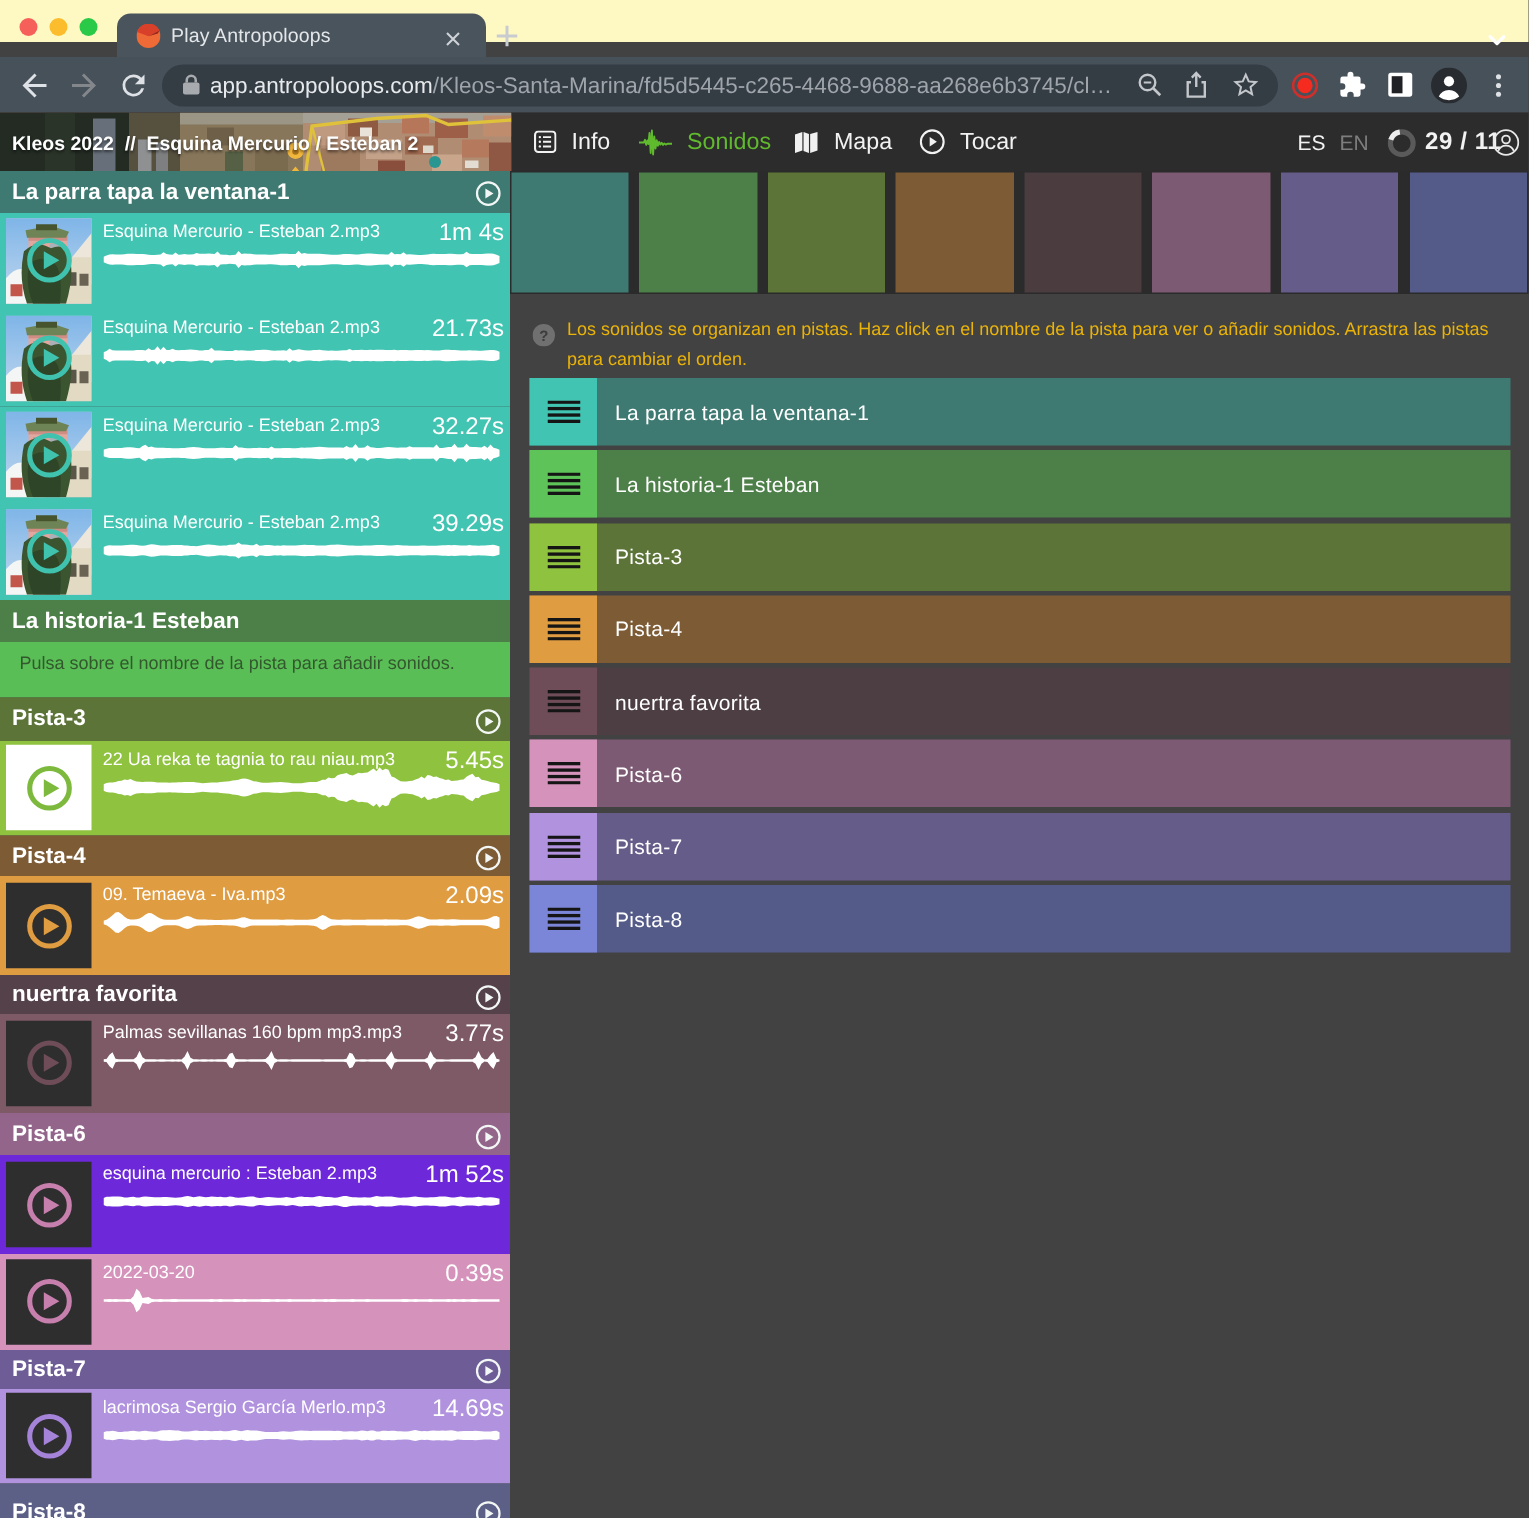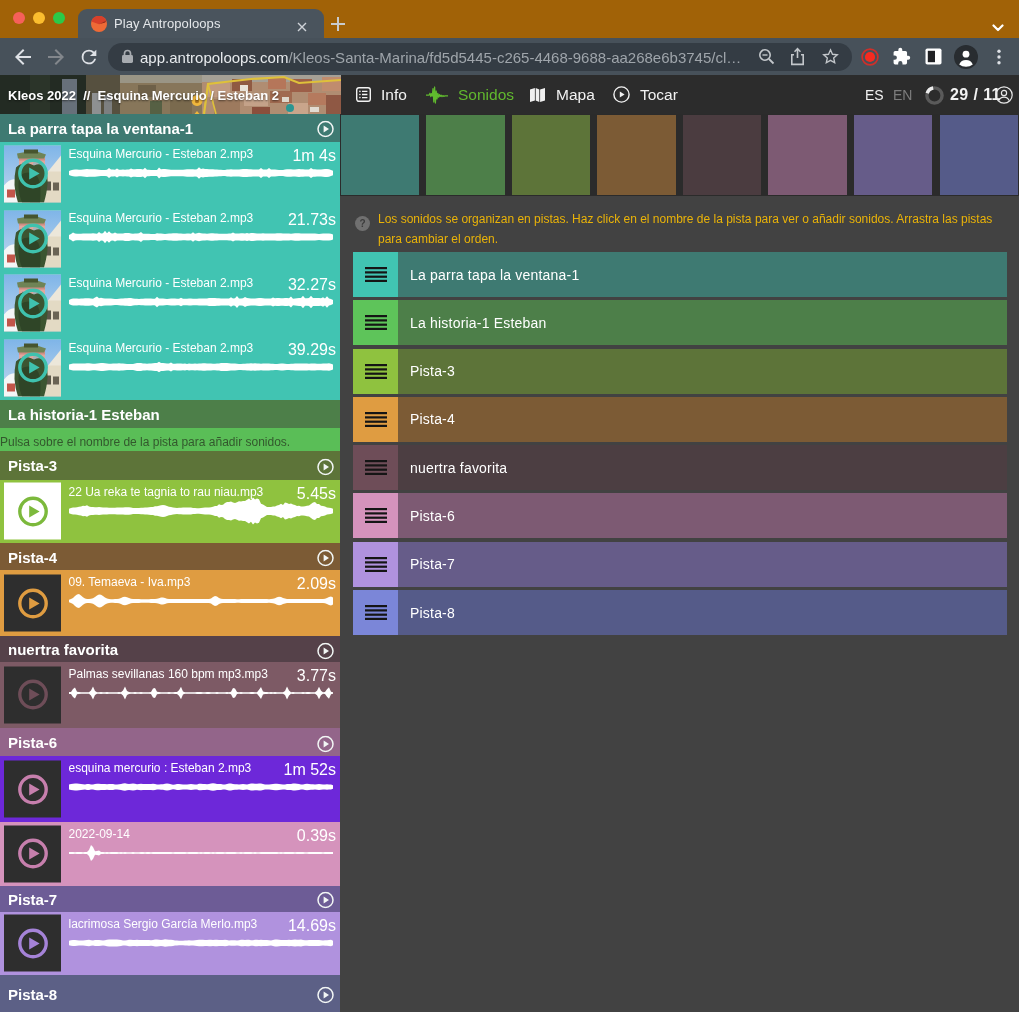--- a/index.html
+++ b/index.html
@@ -1,18 +1,18 @@
 <!DOCTYPE html>
 <html><head><meta charset="utf-8"><style>
 *{margin:0;padding:0;box-sizing:border-box}
 html,body{width:1019px;height:1012px;overflow:hidden;background:#424242;
   font-family:"Liberation Sans",sans-serif;-webkit-font-smoothing:antialiased}
 .abs{position:absolute}
 
-#tabbar{position:absolute;left:0;top:0;width:1019px;height:38px;background:#a16207}
+#tabbar{position:absolute;left:0;top:0;width:1019px;height:28px;background:#fef9c3}
 .tl{position:absolute;top:11.5px;width:12px;height:12px;border-radius:50%}
 #tab{position:absolute;left:77.5px;top:8.5px;width:246px;height:29.5px;background:#4a545d;border-radius:9px 9px 0 0}
 #tab .ttl{position:absolute;left:36.5px;top:7px;font-size:13px;color:#e4e7ea;letter-spacing:.1px}
 #toolbar{position:absolute;left:0;top:38px;width:1019px;height:37px;background:#47515a}
 #pill{position:absolute;left:108px;top:43px;width:744px;height:28px;background:#343c44;border-radius:14px}
 #urltext{position:absolute;left:140px;top:49px;font-size:15px;color:#e7eaed;white-space:nowrap}
 #urltext .gray{color:#9fa5ab}
 
 #appheader{position:absolute;left:0;top:75px;width:1019px;height:39px;background:#2c2c2c}
 #hphoto{position:absolute;left:0;top:0;width:341px;height:39px;overflow:hidden}
@@ -24,21 +24,21 @@
 .shdr{position:relative;color:#fff;font-size:15px;font-weight:700}
 .shdr span{position:absolute;left:8px;top:50%;transform:translateY(-50%)}
 .shdr .hplay{position:absolute;right:6px;top:calc(50% + 1.5px);transform:translateY(-50%)}
 .sitem{position:relative}
 .th{position:absolute;left:4px;top:50%;transform:translateY(-50%);width:57px;height:57px}
 .th.dark{background:#2e2e2e}
 .th.photo{background:linear-gradient(160deg,#9fc4e8 0%,#bcd3ea 30%,#cdd9e2 45%,#d8d2c2 60%,#c9bfa9 100%)}
 .tit{position:absolute;left:68.5px;top:5px;font-size:12px;color:#fff;white-space:nowrap}
 .dur{position:absolute;right:4px;top:5px;font-size:16px;color:#fff}
 .wvbox{position:absolute;left:68.5px;top:17px;height:28px}
-.sempty{height:23px;background:#5abe57;color:#33582d;font-size:12px;line-height:29.3px;padding-left:0}
+.sempty{height:37px;background:#5abe57;color:#33582d;font-size:12px;line-height:29.3px;padding-left:13px}
 
 #main{position:absolute;left:340px;top:114px;width:679px;height:898px;background:#424242}
 #swatchband{position:absolute;left:0;top:0;width:679px;height:82px;background:#2b2b2b}
 #swatches{position:absolute;left:0.5px;top:0.7px;width:677.5px;height:80px;display:flex;gap:7.2px}
 .sw{flex:1 1 0}
 #help{position:absolute;left:15px;top:102px}
 #helptext{position:absolute;left:23px;top:-6px;font-size:12px;color:#eab308;line-height:19.5px;white-space:nowrap}
 #rows{position:absolute;left:13px;top:138px;width:654px}
 .row{position:relative;height:45px;margin-bottom:3.3px}
 .handle{position:absolute;left:0;top:0;width:45px;height:45px;display:flex;align-items:center;justify-content:center}
@@ -424,21 +424,21 @@
           <path d="M0,11.6L2,10.9L4,10.8L6,10.6L8,10.6L10,10.7L12,10.9L14,11.3L16,11.4L18,11.0L20,10.9L22,11.4L24,11.4L26,10.9L28,10.7L30,10.8L32,11.0L34,11.1L36,11.1L38,11.2L40,11.0L42,11.0L44,11.1L46,11.4L48,11.5L50,11.3L52,11.1L54,10.6L56,10.3L58,10.7L60,11.1L62,10.8L64,10.5L66,10.8L68,11.2L70,11.0L72,10.7L74,10.9L76,11.0L78,10.9L80,11.1L82,11.1L84,10.7L86,10.9L88,11.4L90,11.5L92,11.3L94,11.2L96,10.8L98,10.6L100,10.7L102,11.3L104,11.7L106,11.5L108,11.1L110,11.0L112,11.2L114,11.4L116,11.5L118,11.5L120,11.3L122,11.0L124,11.3L126,11.6L128,11.4L130,10.8L132,10.7L134,11.0L136,11.0L138,11.2L140,11.1L142,10.6L144,10.3L146,10.6L148,11.0L150,11.0L152,11.1L154,11.5L156,11.4L158,10.9L160,10.4L162,10.4L164,10.9L166,11.2L168,11.2L170,11.4L172,11.3L174,11.1L176,11.3L178,11.4L180,10.9L182,10.4L184,10.6L186,10.8L188,10.7L190,10.6L192,10.6L194,11.0L196,11.4L198,11.5L200,11.4L202,11.3L204,11.1L206,10.8L208,10.7L210,11.0L212,11.2L214,11.4L216,11.4L218,11.1L220,11.1L222,11.0L224,10.6L226,10.6L228,10.7L230,11.0L232,11.4L234,11.4L236,11.0L238,10.7L240,11.0L242,11.3L244,11.3L246,11.4L248,11.2L250,10.9L252,11.2L254,11.5L256,11.4L258,11.2L260,11.4L262,11.6L264,12.2L264,15.8L262,16.4L260,16.6L258,16.8L256,16.6L254,16.5L252,16.8L250,17.1L248,16.8L246,16.6L244,16.7L242,16.7L240,17.0L238,17.3L236,17.0L234,16.6L232,16.6L230,17.0L228,17.3L226,17.4L224,17.4L222,17.0L220,16.9L218,16.9L216,16.6L214,16.6L212,16.8L210,17.0L208,17.3L206,17.2L204,16.9L202,16.7L200,16.6L198,16.5L196,16.6L194,17.0L192,17.4L190,17.4L188,17.3L186,17.2L184,17.4L182,17.6L180,17.1L178,16.6L176,16.7L174,16.9L172,16.7L170,16.6L168,16.8L166,16.8L164,17.1L162,17.6L160,17.6L158,17.1L156,16.6L154,16.5L152,16.9L150,17.0L148,17.0L146,17.4L144,17.7L142,17.4L140,16.9L138,16.8L136,17.0L134,17.0L132,17.3L130,17.2L128,16.6L126,16.4L124,16.7L122,17.0L120,16.7L118,16.5L116,16.5L114,16.6L112,16.8L110,17.0L108,16.9L106,16.5L104,16.3L102,16.7L100,17.3L98,17.4L96,17.2L94,16.8L92,16.7L90,16.5L88,16.6L86,17.1L84,17.3L82,16.9L80,16.9L78,17.1L76,17.0L74,17.1L72,17.3L70,17.0L68,16.8L66,17.2L64,17.5L62,17.2L60,16.9L58,17.3L56,17.7L54,17.4L52,16.9L50,16.7L48,16.5L46,16.6L44,16.9L42,17.0L40,17.0L38,16.8L36,16.9L34,16.9L32,17.0L30,17.2L28,17.3L26,17.1L24,16.6L22,16.6L20,17.1L18,17.0L16,16.6L14,16.7L12,17.1L10,17.3L8,17.4L6,17.4L4,17.2L2,17.1L0,16.4Z" fill="#fff"></path>
         </svg></div>
     </div>
     <div class="sitem" style="height:63.8px;background:#d593bc">
       <div class="th dark">
         <svg width="34" height="34" viewBox="0 0 34 34" style="position:absolute;left:50%;top:50%;margin:-17px 0 0 -17px">
           <circle cx="17" cy="17" r="13.2" fill="none" stroke="#c77fad" stroke-width="3.4"></circle>
           <path d="M13.2 11 L23.6 17 L13.2 23 Z" fill="#c77fad"></path>
         </svg>
       </div>
-      <div class="tit">2022-09-14</div>
+      <div class="tit">2022-03-20</div>
       <div class="dur">0.39s</div>
       <div class="wvbox"><svg class="wv" width="266" height="28" viewBox="0 0 266 28">
           <path d="M0,13.1L2,13.1L4,13.0L6,13.2L8,13.0L10,13.1L12,13.1L14,13.2L16,13.0L18,13.1L20,11.1L22,6.1L24,8.0L26,12.3L28,12.0L30,11.6L32,12.9L34,13.1L36,13.2L38,13.0L40,13.2L42,13.1L44,13.1L46,13.0L48,13.0L50,13.2L52,13.1L54,13.2L56,13.1L58,13.2L60,13.2L62,13.2L64,13.1L66,13.2L68,13.2L70,13.2L72,13.0L74,13.1L76,13.2L78,13.0L80,13.1L82,13.2L84,13.1L86,13.1L88,13.0L90,13.0L92,13.1L94,13.0L96,13.1L98,13.1L100,13.1L102,13.1L104,13.2L106,13.0L108,13.0L110,13.0L112,13.1L114,13.1L116,13.0L118,13.2L120,13.1L122,13.1L124,13.0L126,13.1L128,13.1L130,13.2L132,13.1L134,13.2L136,13.1L138,13.1L140,13.0L142,13.2L144,13.1L146,13.2L148,13.0L150,13.1L152,13.0L154,13.0L156,13.2L158,13.1L160,13.1L162,13.1L164,13.1L166,13.0L168,13.2L170,13.2L172,13.1L174,13.2L176,13.0L178,13.1L180,13.1L182,13.1L184,13.2L186,13.1L188,13.2L190,13.2L192,13.1L194,13.1L196,13.1L198,13.1L200,13.0L202,13.0L204,13.1L206,13.1L208,13.0L210,13.2L212,13.1L214,13.2L216,13.1L218,13.0L220,13.1L222,13.1L224,13.1L226,13.2L228,13.1L230,13.0L232,13.1L234,13.0L236,13.2L238,13.2L240,13.0L242,13.1L244,13.1L246,13.0L248,13.0L250,13.1L252,13.1L254,13.2L256,13.1L258,13.1L260,13.1L262,13.1L264,13.1L264,14.9L262,14.9L260,14.9L258,14.9L256,14.9L254,14.8L252,14.9L250,14.9L248,15.0L246,15.0L244,14.9L242,14.9L240,15.0L238,14.8L236,14.8L234,15.0L232,14.9L230,15.0L228,14.9L226,14.8L224,14.9L222,14.9L220,14.9L218,15.0L216,14.9L214,14.8L212,14.9L210,14.8L208,15.0L206,14.9L204,14.9L202,15.0L200,15.0L198,14.9L196,14.9L194,14.9L192,14.9L190,14.8L188,14.8L186,14.9L184,14.8L182,14.9L180,14.9L178,14.9L176,15.0L174,14.8L172,14.9L170,14.8L168,14.8L166,15.0L164,14.9L162,14.9L160,14.9L158,14.9L156,14.8L154,15.0L152,15.0L150,14.9L148,15.0L146,14.8L144,14.9L142,14.8L140,15.0L138,14.9L136,14.9L134,14.8L132,14.9L130,14.8L128,14.9L126,14.9L124,15.0L122,14.9L120,14.9L118,14.8L116,15.0L114,14.9L112,14.9L110,15.0L108,15.0L106,15.0L104,14.8L102,14.9L100,14.9L98,14.9L96,14.9L94,15.0L92,14.9L90,15.0L88,15.0L86,14.9L84,14.9L82,14.8L80,14.9L78,15.0L76,14.8L74,14.9L72,15.0L70,14.8L68,14.8L66,14.8L64,14.9L62,14.8L60,14.8L58,14.8L56,14.9L54,14.8L52,14.9L50,14.8L48,15.0L46,15.0L44,14.9L42,14.9L40,14.8L38,15.0L36,14.8L34,14.9L32,15.1L30,16.4L28,16.0L26,15.7L24,20.0L22,21.9L20,16.9L18,14.9L16,15.0L14,14.8L12,14.9L10,14.9L8,15.0L6,14.8L4,15.0L2,14.9L0,14.9Z" fill="#fff"></path>
         </svg></div>
     </div>
     <div class="shdr" style="height:26.1px;background:#6d5c96">
       <span>Pista-7</span>
       <svg class="hplay" width="17" height="17" viewBox="0 0 17 17">
         <circle cx="8.5" cy="8.5" r="7.5" fill="none" stroke="#f2f6f5" stroke-width="1.5"></circle>
         <path d="M6.6 5.1 L12 8.5 L6.6 11.9 Z" fill="#f2f6f5"></path>

